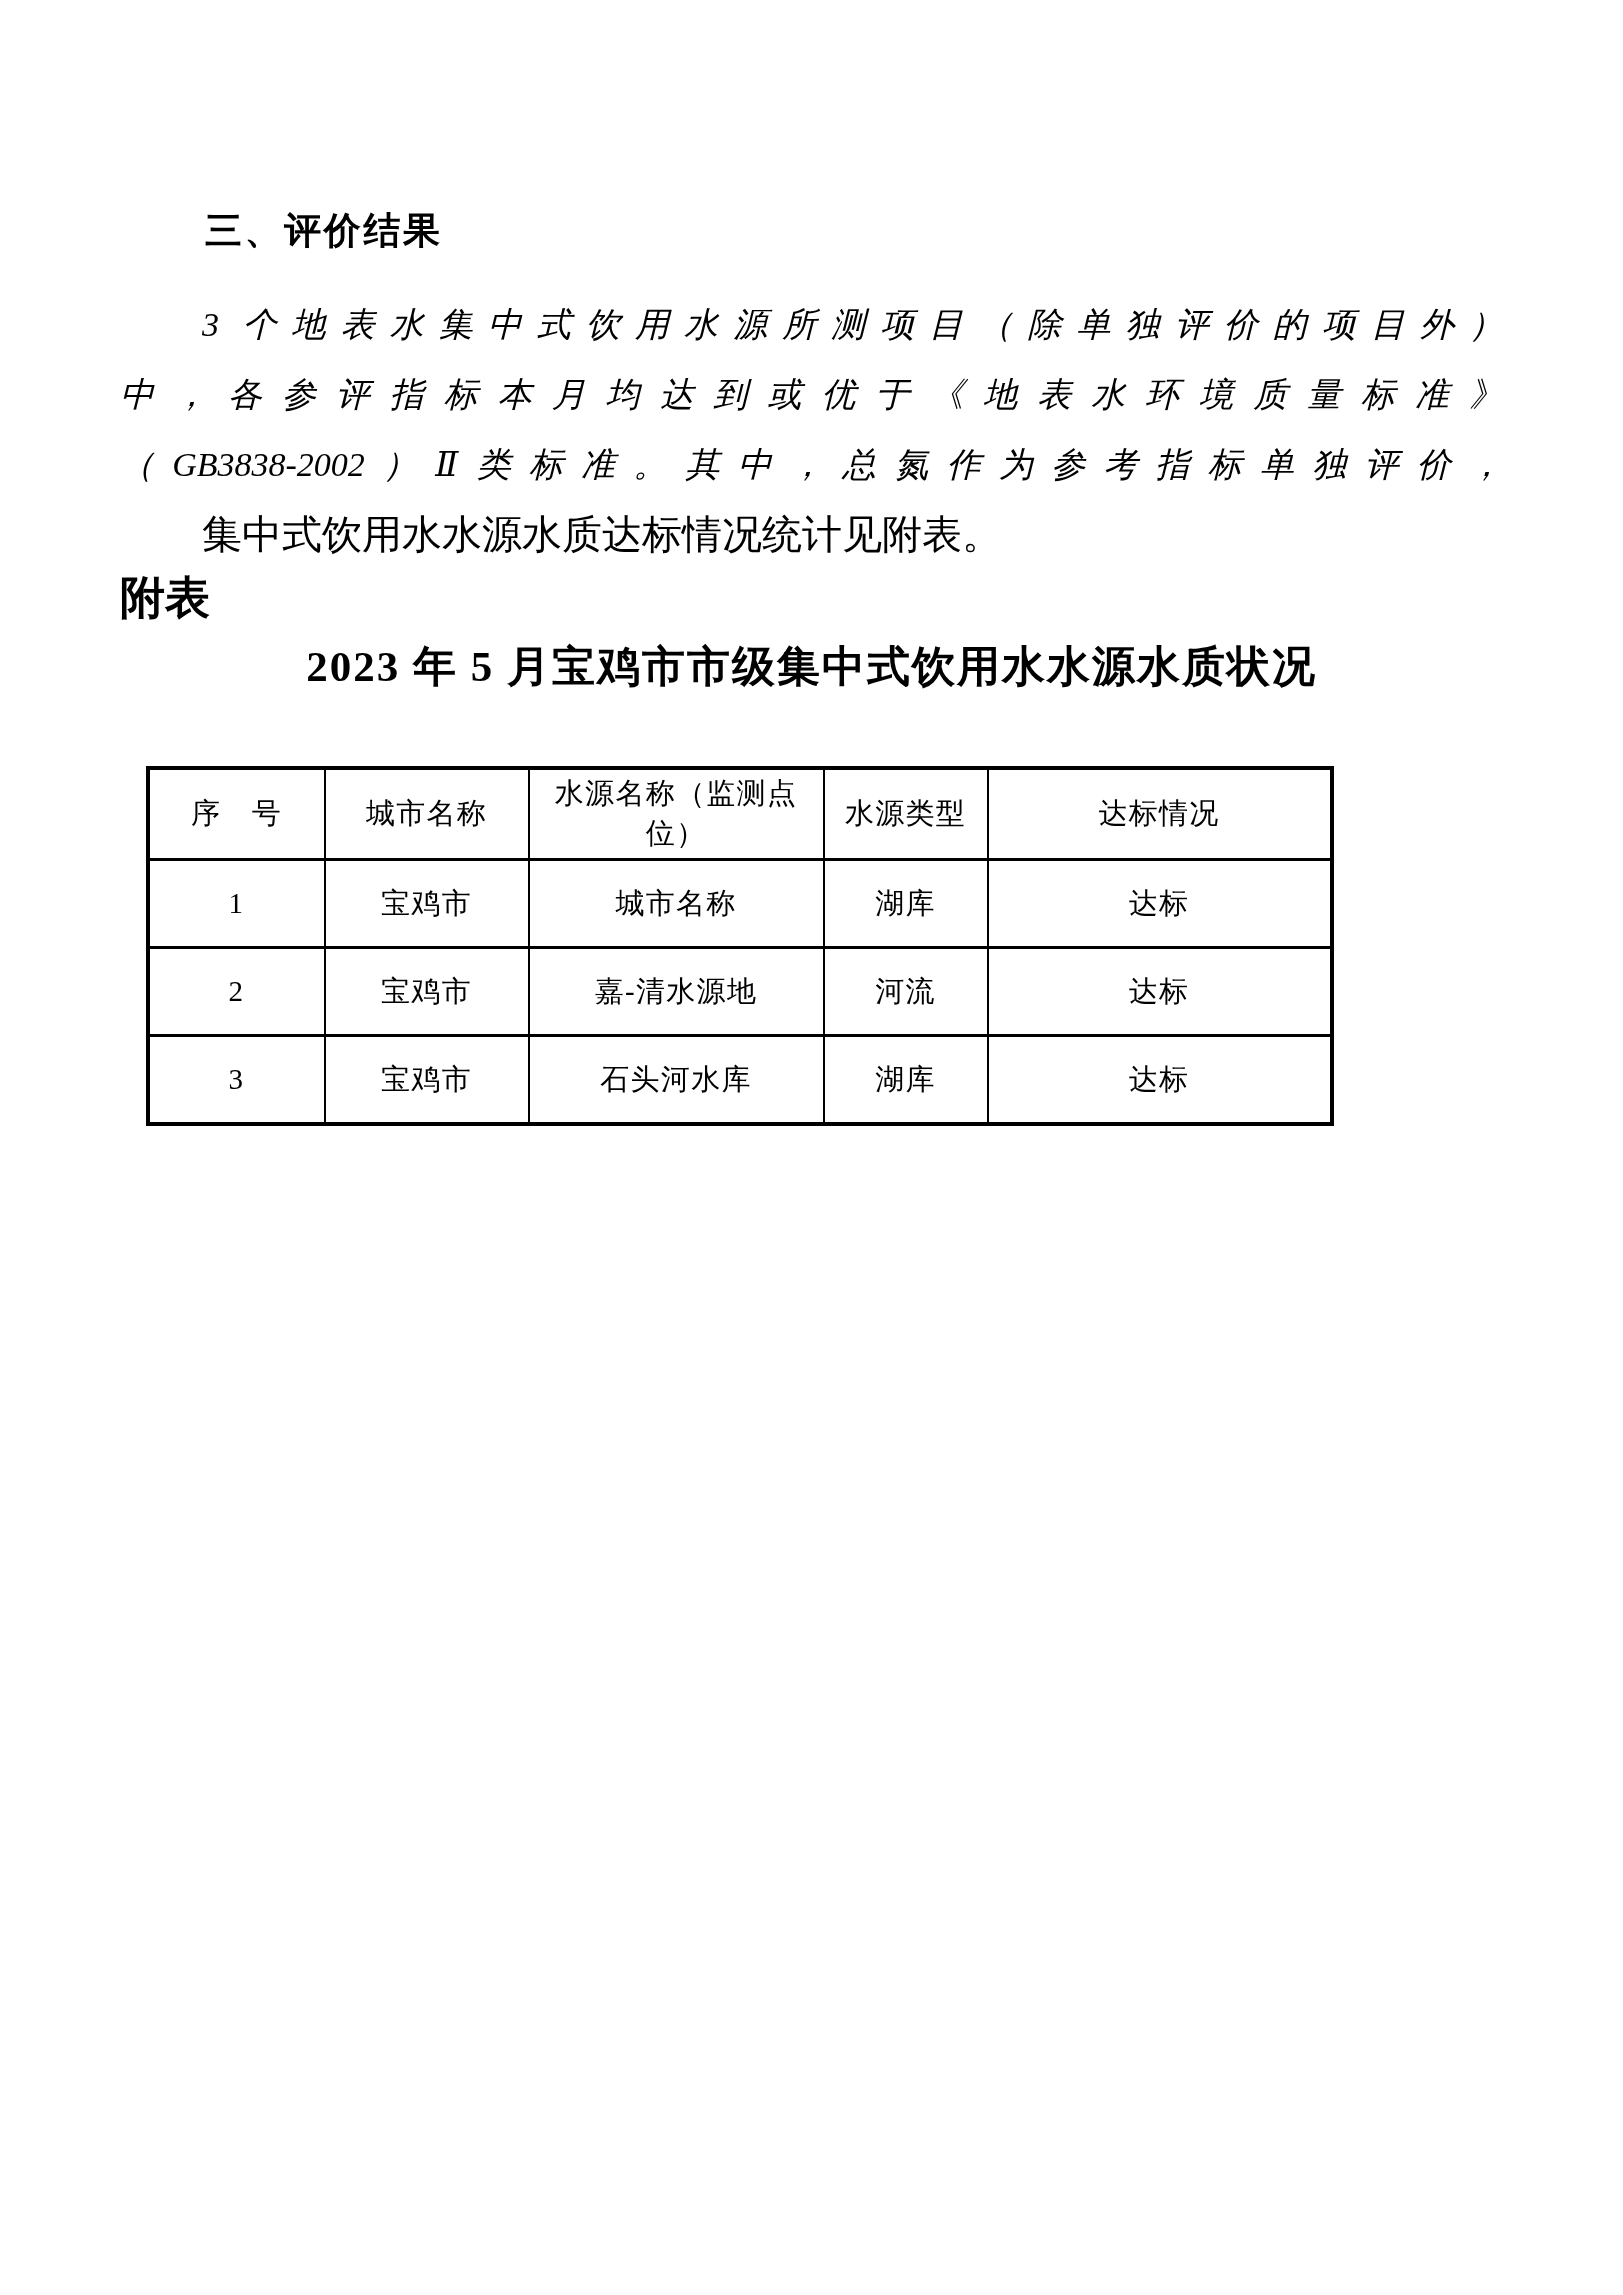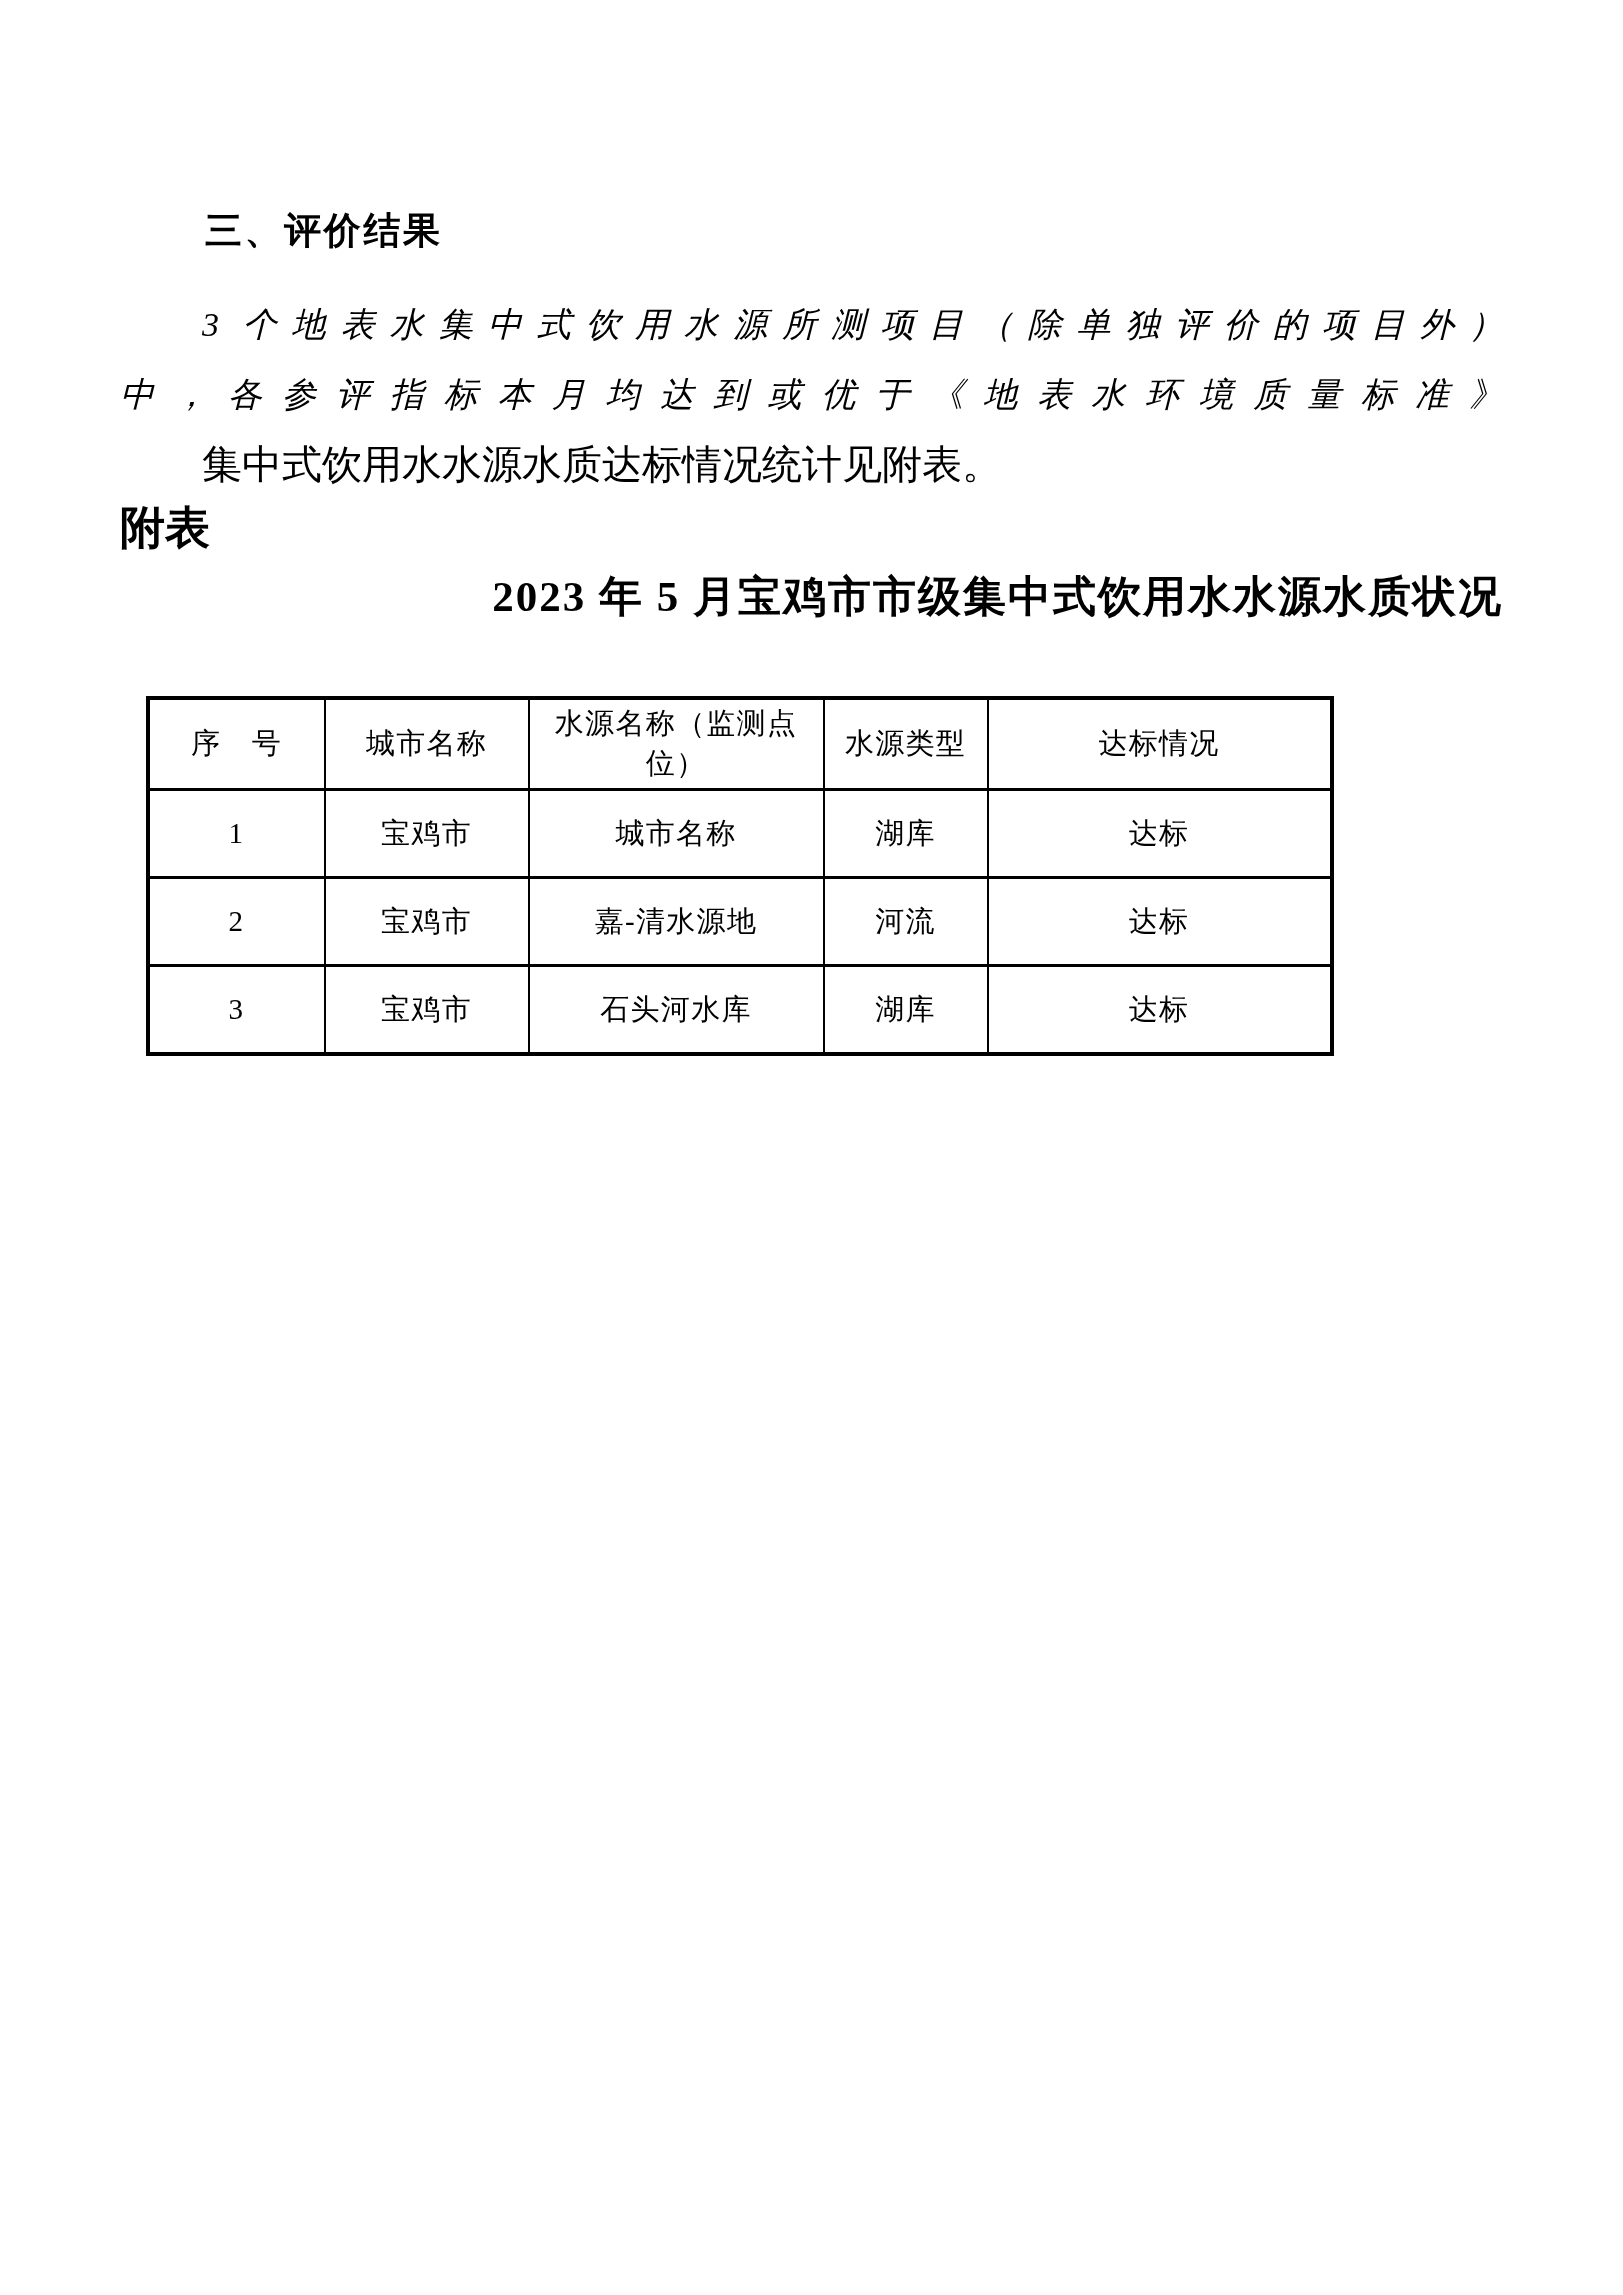--- a/index.html
+++ b/index.html
@@ -52,21 +52,21 @@
     font-family: "Liberation Sans", "DejaVu Sans", sans-serif;
     font-weight: bold;
     font-size: 45px;
     line-height: 55px;
   }
   .table-title {
     margin-top: 11.8px;
     font-weight: bold;
     font-size: 43px;
     line-height: 60px;
-    text-align: right;
+    text-align: center;
     letter-spacing: 2px;
   }
   table.water-table {
     margin-top: 69px;
     margin-left: 25.5px;
     border-collapse: collapse;
     table-layout: fixed;
     width: 1184px;
     font-size: 29px;
   }
@@ -91,20 +91,21 @@
 </head>
 <body>
 
 <div class="page">
 
   <h2 class="section-heading">三、评价结果</h2>
 
   <div class="para para-block-1">
     <div class="para-line first-line">3 个地表水集中式饮用水源所测项目（除单独评价的项目外）</div>
     <div class="para-line">中，各参评指标本月均达到或优于《地表水环境质量标准》</div>
+    <div class="para-line">（GB3838-2002）Ⅱ类标准。其中，总氮作为参考指标单独评价，</div>
   </div>
 
   <div class="para-single">集中式饮用水水源水质达标情况统计见附表。</div>
 
   <div class="annex-label">附表</div>
 
   <div class="table-title">2023 年 5 月宝鸡市市级集中式饮用水水源水质状况</div>
 
   <table class="water-table">
     <colgroup>

